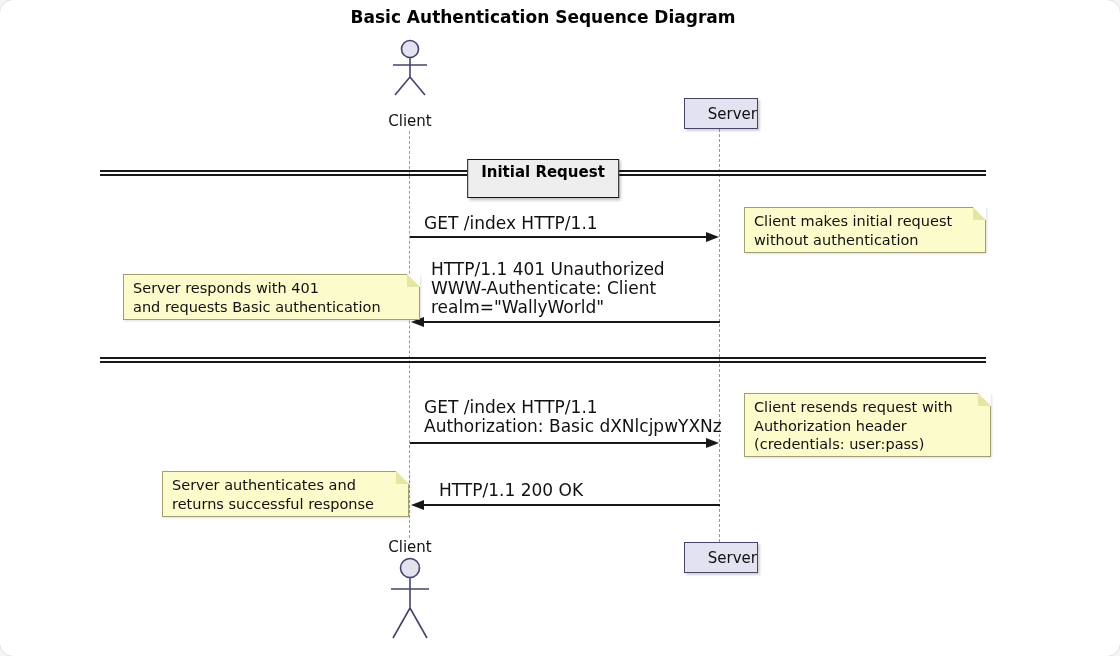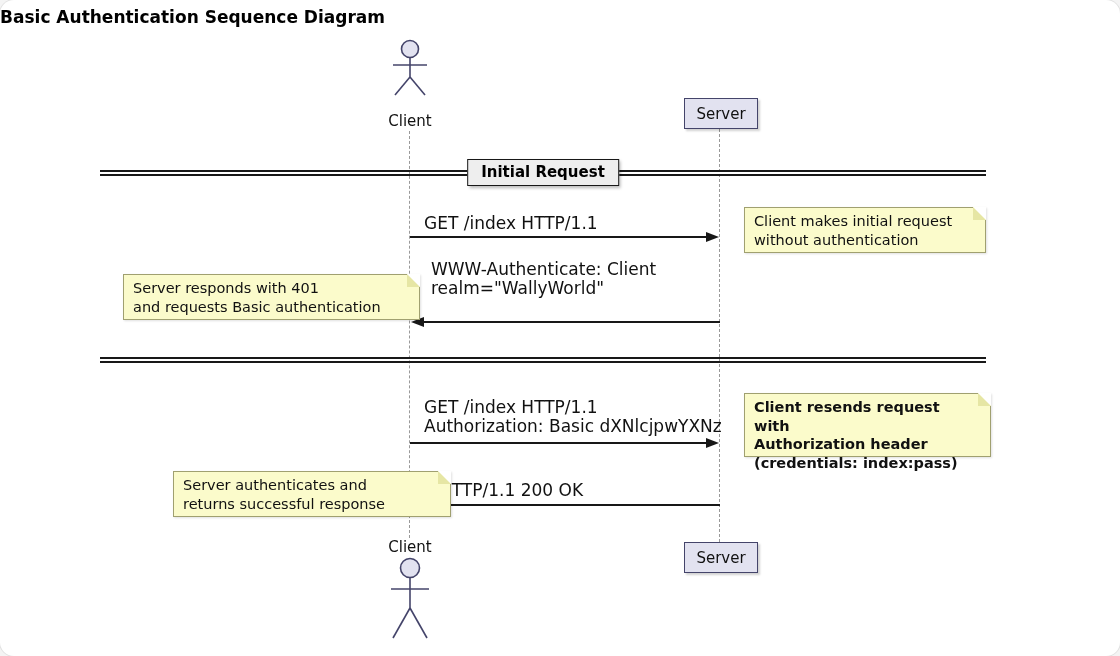--- a/index.html
+++ b/index.html
@@ -15,21 +15,21 @@
     background: #ffffff;
     border-radius: 14px;
     overflow: hidden;
     box-shadow: 0 0 0 1px #e2e2e2;
   }
   .title {
     position: absolute;
     top: 7px;
     left: 0;
     width: 1086px;
-    text-align: left;
+    text-align: center;
     font-size: 17px;
     font-weight: bold;
     color: #000;
   }
   .lifeline {
     position: absolute;
     width: 0;
     border-left: 1.5px dashed var(--lifeline-color, #999999);
   }
   .plabel {
@@ -41,21 +41,21 @@
   }
   .pbox {
     position: absolute;
     width: 74px;
     height: 31px;
     box-sizing: border-box;
     background: var(--participant-fill, #E2E2F0);
     border: 1.5px solid var(--participant-border, #44446A);
     display: flex;
     align-items: center;
-    justify-content: center;
+    justify-content: flex-end;
     font-size: 15px;
     color: #111;
     box-shadow: 2px 2px 2px rgba(0,0,0,0.18);
   }
   .actor { position: absolute; }
   .divider {
     position: absolute;
     left: 100px;
     width: 886px;
     height: 28px;
@@ -72,21 +72,21 @@
   }
   .divider-label {
     position: absolute;
     top: 0;
     left: 50%;
     transform: translateX(-50%);
     background: var(--divider-fill, #EEEEEE);
     border: 1.5px solid var(--line-color, #181818);
     font-weight: bold;
     font-size: 15px;
-    padding: 3px 13px 4px 13px;
+    padding: 3px 13px 16px 13px;
     white-space: nowrap;
     box-shadow: 2px 2px 3px rgba(0,0,0,0.28);
     color: #000;
   }
   .msg-label {
     position: absolute;
     font-size: 17px;
     line-height: 19px;
     color: #111;
     white-space: nowrap;
@@ -177,20 +177,21 @@
     <div class="shaft"></div>
     <div class="head-right"></div>
   </div>
 
   <div class="note" style="left:728px; top:207px; width:242px; height:46px;">
     <div>Client makes initial request</div>
     <div>without authentication</div>
   </div>
 
   <div class="msg-label" style="left:431px; top:260px;">
+    <div>HTTP/1.1 401 Unauthorized</div>
     <div>WWW-Authenticate: Client</div>
     <div>realm="WallyWorld"</div>
   </div>
   <div class="arrow left" style="left:411px; top:317px; width:309px;">
     <div class="shaft"></div>
     <div class="head-left"></div>
   </div>
 
   <div class="note" style="left:107px; top:274px; width:297px; height:46px;">
     <div>Server responds with 401</div>
@@ -203,35 +204,35 @@
 
   <div class="msg-label" style="left:424px; top:398px;">
     <div>GET /index HTTP/1.1</div>
     <div>Authorization: Basic dXNlcjpwYXNz</div>
   </div>
   <div class="arrow right" style="left:410px; top:438px; width:309px;">
     <div class="shaft"></div>
     <div class="head-right"></div>
   </div>
 
-  <div class="note" style="left:728px; top:393px; width:247px; height:64px;font-weight:bold;">
+  <div class="note" style="left:728px; top:393px; width:247px; height:64px;">
     <div>Client resends request with</div>
     <div>Authorization header</div>
-    <div>(credentials: index:pass)</div>
+    <div>(credentials: user:pass)</div>
   </div>
 
   <div class="msg-label" style="left:431px; top:481px;margin-left:8px;">
     <div>HTTP/1.1 200 OK</div>
   </div>
   <div class="arrow left" style="left:411px; top:500px; width:309px;">
     <div class="shaft"></div>
     <div class="head-left"></div>
   </div>
 
-  <div class="note" style="left:157px; top:471px; width:278px; height:46px;">
+  <div class="note" style="left:146px; top:471px; width:247px; height:46px;">
     <div>Server authenticates and</div>
     <div>returns successful response</div>
   </div>
 
   <div class="plabel" style="left:365px; top:538px;">Client</div>
   <svg class="actor" style="left:387px; top:556px;" width="46" height="86" viewBox="0 0 46 86">
     <circle cx="23" cy="12" r="9.5" fill="#E2E2F0" stroke="#44446A" stroke-width="1.6"></circle>
     <line x1="23" y1="21.5" x2="23" y2="52" stroke="#44446A" stroke-width="1.6"></line>
     <line x1="4" y1="33" x2="42" y2="33" stroke="#44446A" stroke-width="1.6"></line>
     <line x1="23" y1="52" x2="6" y2="82" stroke="#44446A" stroke-width="1.6"></line>

